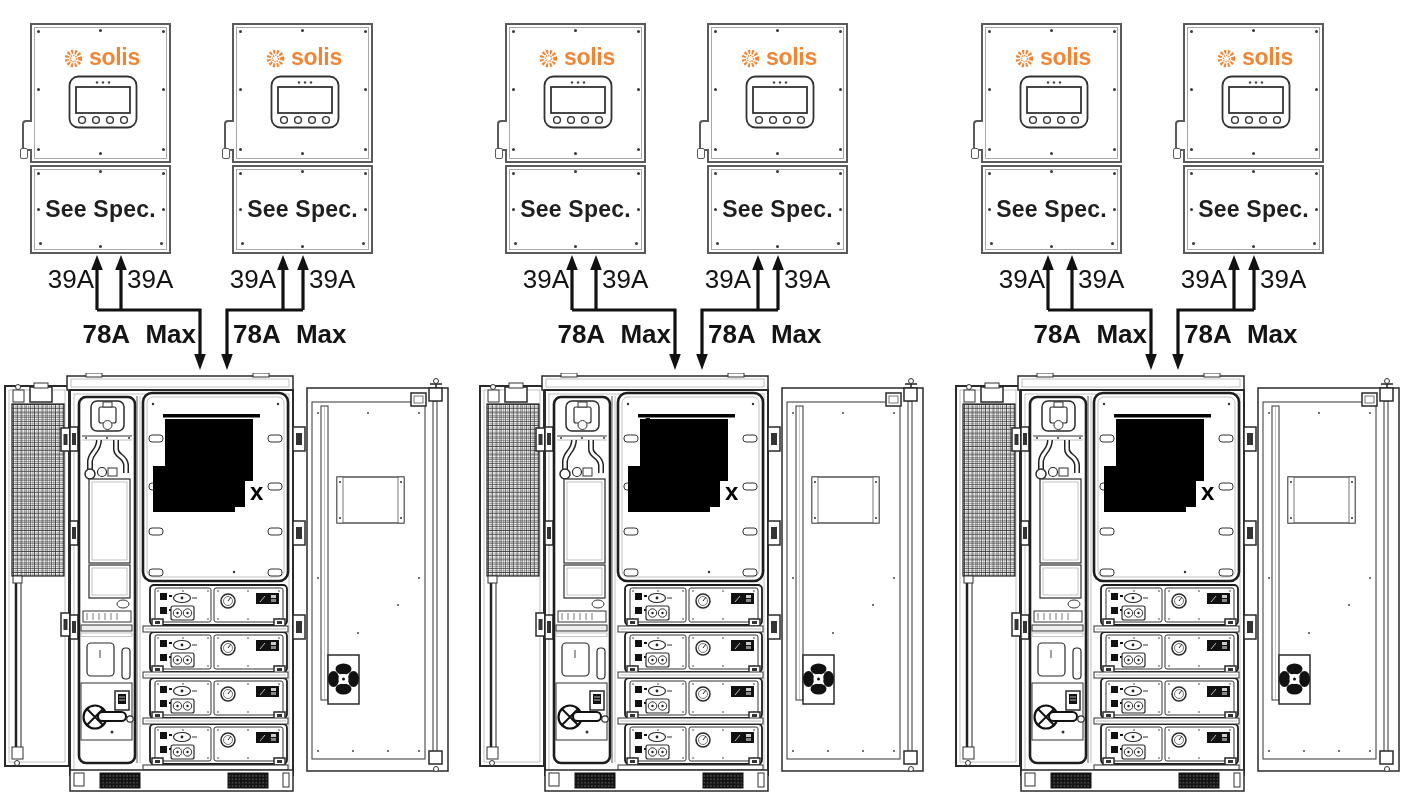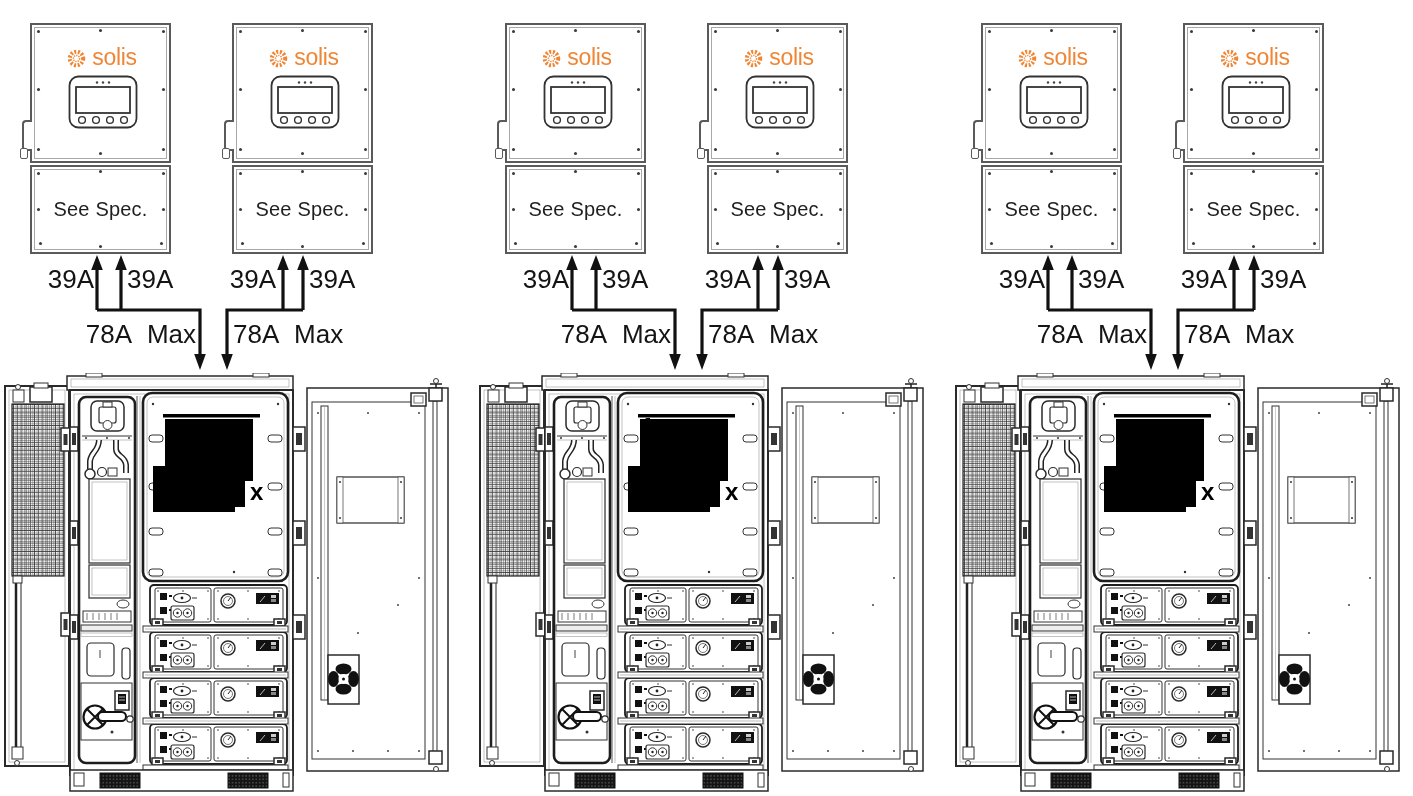--- a/index.html
+++ b/index.html
@@ -2,40 +2,40 @@
 <html><head>
 <meta charset="utf-8">
 <style>
   html,body{margin:0;padding:0;background:#fff;}
   .canvas{position:relative;width:1413px;height:796px;background:#fff;overflow:hidden;
           font-family:"Liberation Sans",sans-serif;color:#141414;}
   .group{position:absolute;top:0;width:455px;height:796px;}
 
   
   .inverter{position:absolute;top:23px;width:141px;height:231px;}
-  .panelbox{position:absolute;left:0;right:0;background:#fff;border:2px solid #5a5a5a;}
+  .panelbox{position:absolute;left:0;right:0;background:#fff;border:2px solid #5a5a5a;font-weight:bold;}
   .panelbox::after{content:"";position:absolute;inset:2px;border:1px solid #a8a8a8;pointer-events:none;}
   .inv-top{top:0;height:136px;}
   .inv-bottom{top:142px;height:85px;display:flex;align-items:center;justify-content:center;}
-  .spec-label{font-size:20px;color:#1f1f1f;letter-spacing:.2px;}
+  .spec-label{font-size:23px;color:#1f1f1f;letter-spacing:.2px;}
   .inv-logo{position:absolute;top:21px;left:0;right:0;display:flex;align-items:center;justify-content:center;gap:3px;}
   .brand-text{color:#ef8636;font-size:23px;line-height:1;letter-spacing:-.3px;transform:translateY(-1px);}
   .art-slot{position:absolute;left:36px;top:50px;width:70px;height:54px;}
   .screwdot{position:absolute;width:3px;height:3px;background:#3a3a3a;border-radius:50%;}
   .inv-top .screwdot{left:5px;top:5px;box-shadow:62px -1px #3a3a3a,125px 0 #3a3a3a,0 58px #3a3a3a,125px 58px #3a3a3a,0 118px #3a3a3a,62px 122px #3a3a3a,125px 118px #3a3a3a;}
   .inv-bottom .screwdot{left:5px;top:5px;box-shadow:62px -2px #3a3a3a,125px 0 #3a3a3a,0 36px #3a3a3a,125px 36px #3a3a3a,2px 70px #3a3a3a,62px 73px #3a3a3a,123px 70px #3a3a3a;}
   .bracket{position:absolute;left:-8px;top:97px;width:8px;height:27px;border:2px solid #5a5a5a;border-right:none;border-radius:4px 0 0 4px;background:#fff;}
   .bracket::after{content:"";position:absolute;left:-4px;bottom:-10px;width:6px;height:9px;border:1.5px solid #5a5a5a;border-radius:2px;background:#fff;}
 
   
   .wires-slot{position:absolute;left:0;top:253px;width:450px;height:120px;}
   .amp{position:absolute;font-size:26px;line-height:1;color:#141414;white-space:pre;}
   .a39{top:266px;width:48px;}
   .a39.ra{text-align:right;}
-  .a78{top:321px;width:136px;font-size:26px;word-spacing:9px;}
+  .a78{top:321px;width:136px;font-size:26px;word-spacing:9px;font-weight:bold;}
   .a78.ra{text-align:right;}
 
   
   .cabinet-slot{position:absolute;left:3px;top:373px;width:447px;height:420px;}
   .rchar{position:absolute;font-weight:bold;color:#000;line-height:1;}
   .rchar.lead{left:165px;top:415px;font-size:27px;}
   .rchar.trail{left:250px;top:480px;font-size:24px;}
 
   
   .s05{fill:none;stroke:#999;stroke-width:.6;}

